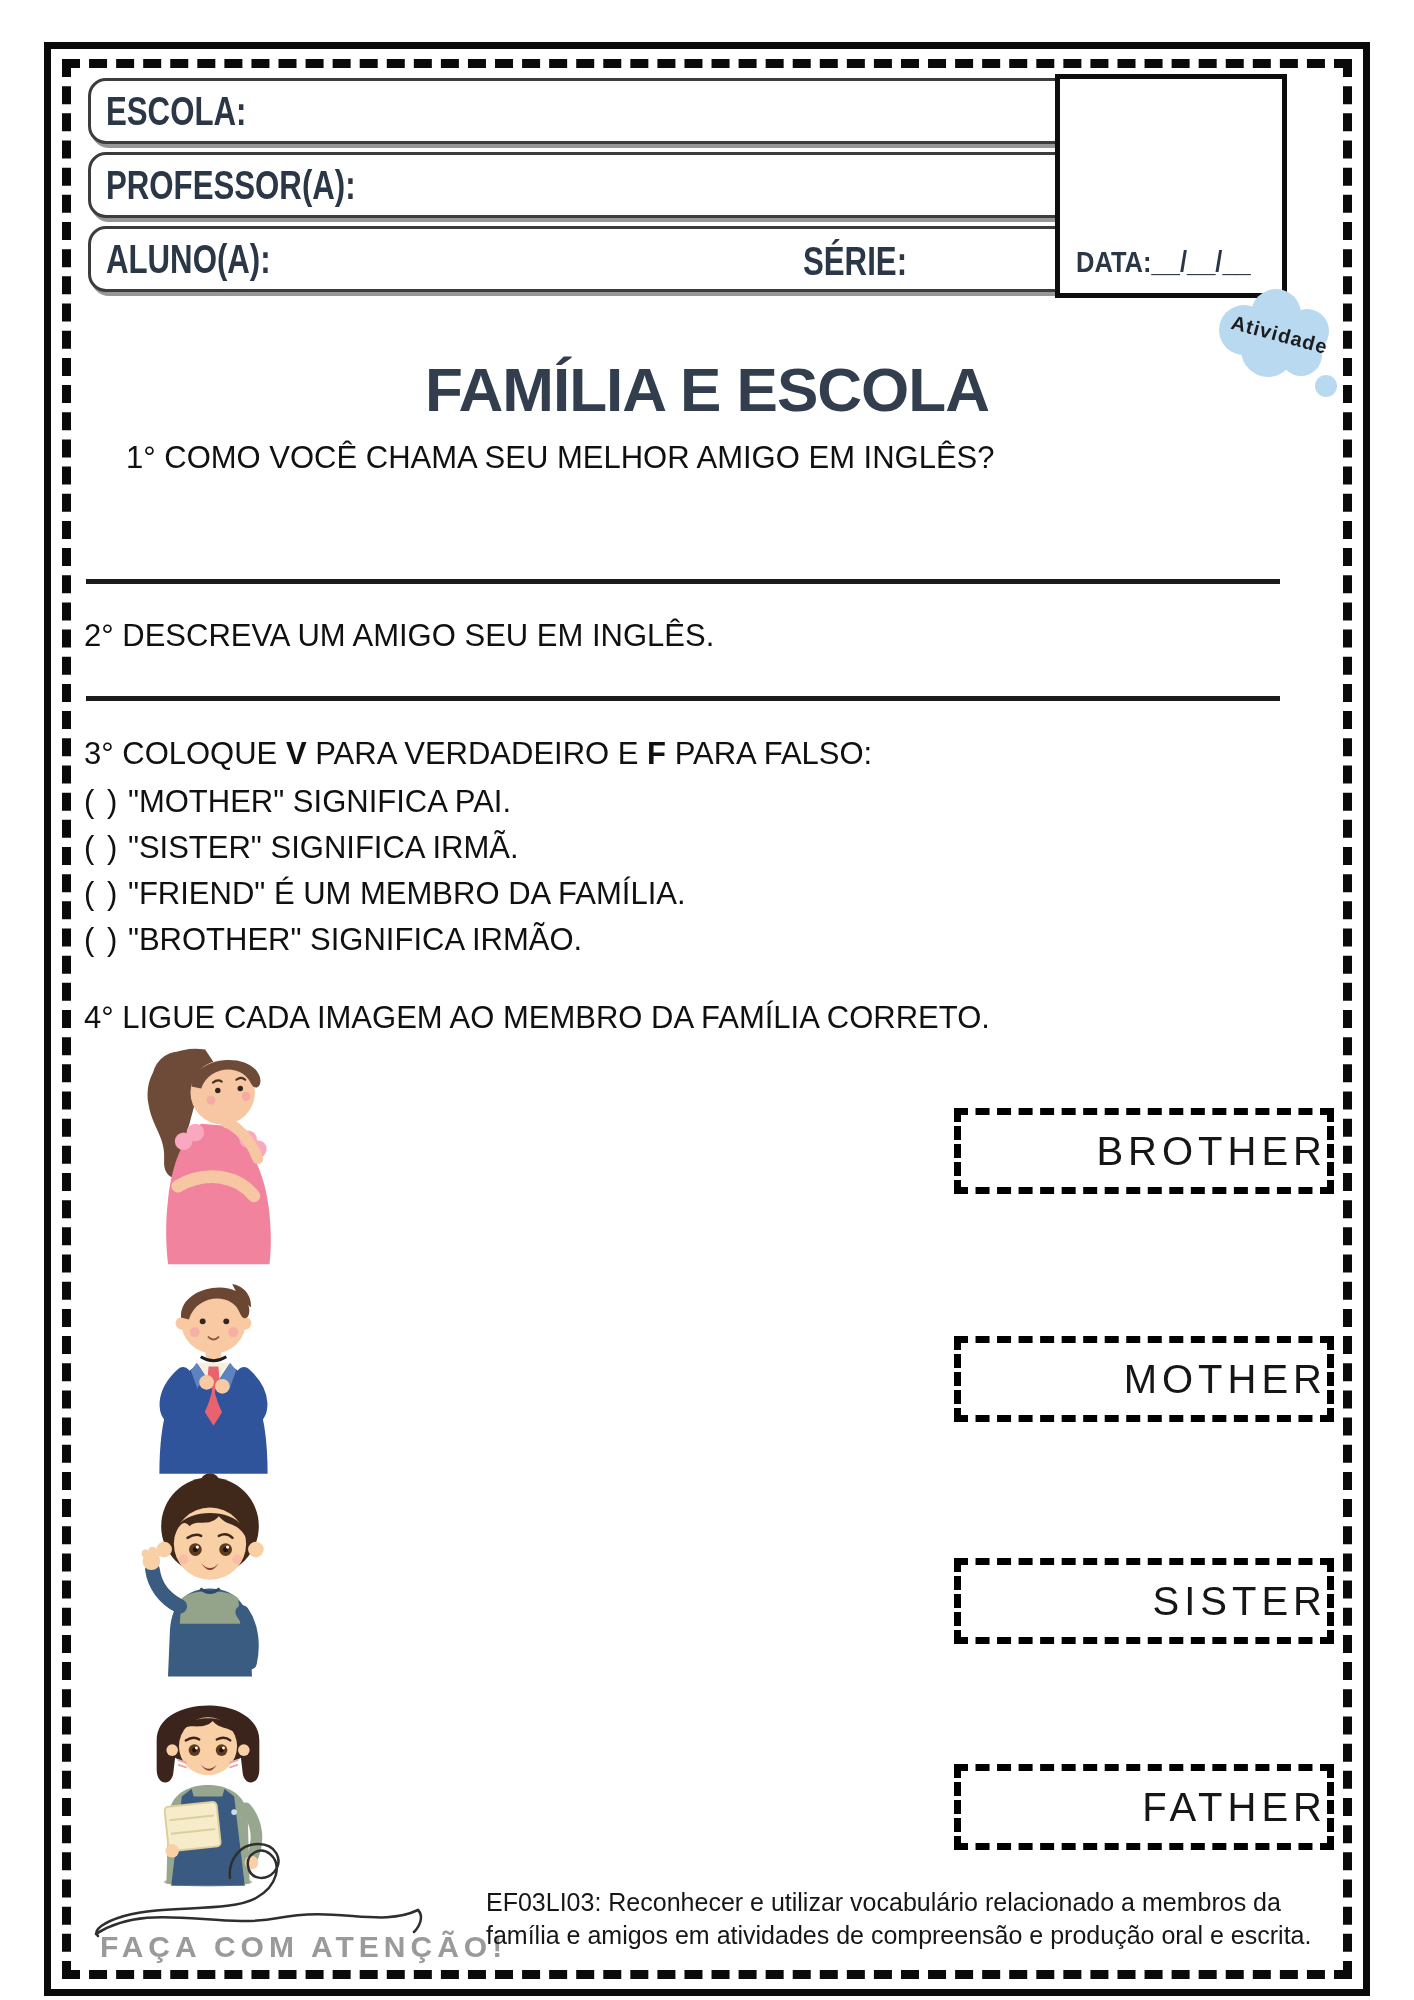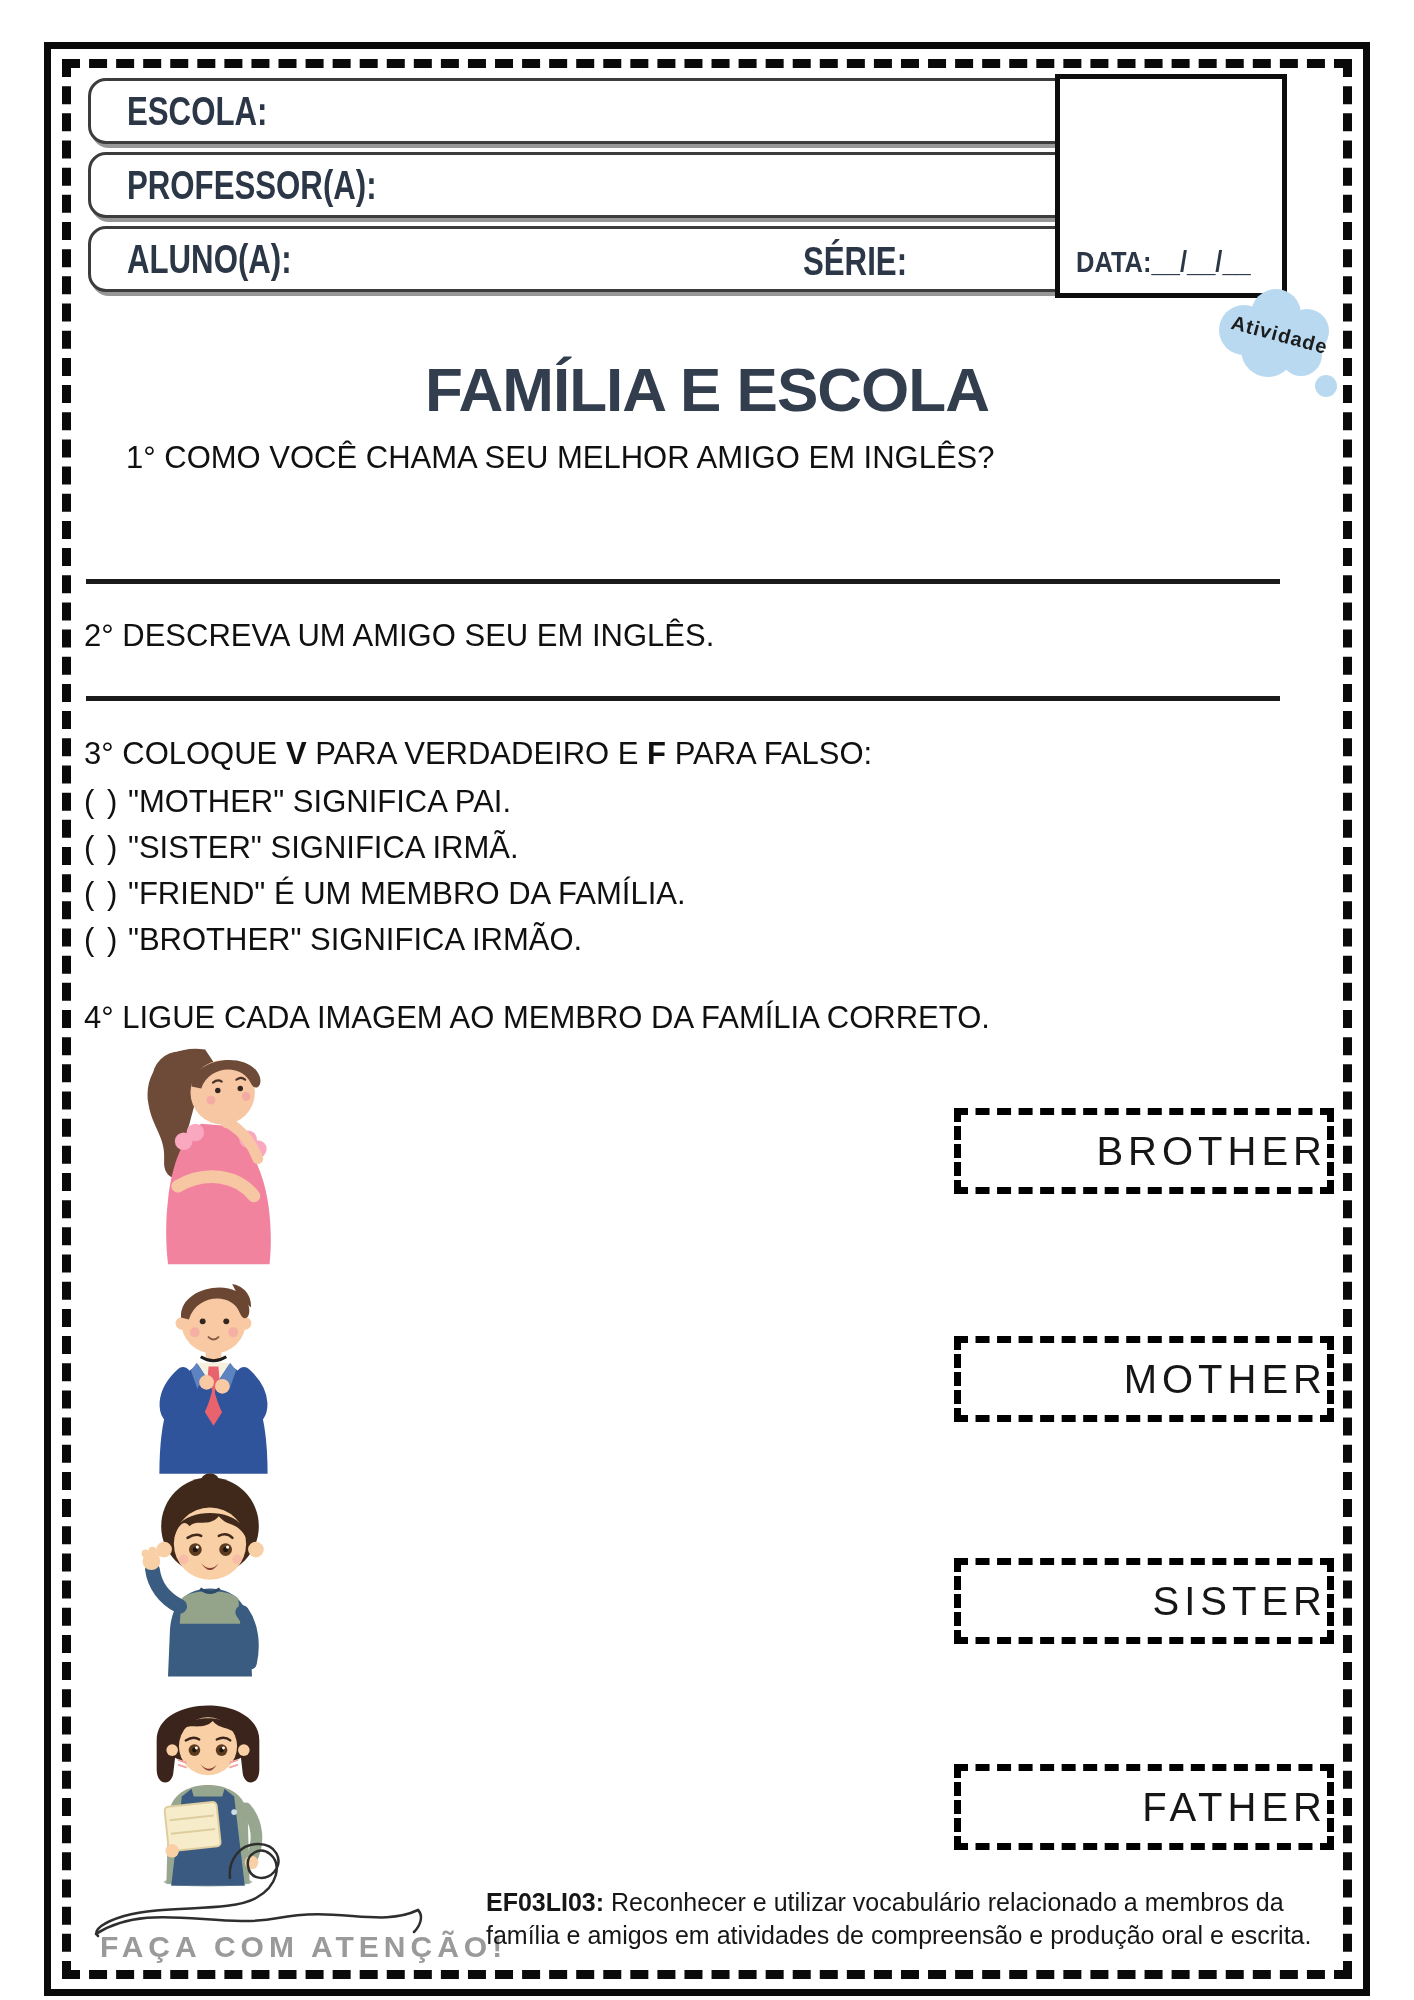--- a/index.html
+++ b/index.html
@@ -20,21 +20,21 @@
     position: absolute; left: 62px; right: 62px; top: 59px; bottom: 21px;
     border: 9px dashed #0a0a0a;
   }
 
   
   .hrow {
     position: absolute; left: 88px; width: 1040px; height: 66px;
     background: #ffffff;
     border: 3px solid #3c3c3c; border-radius: 18px;
     box-shadow: 3px 4px 0 #979797;
-    display: flex; align-items: center; padding-left: 36px;
+    display: flex; align-items: center; padding-left: 15px;
   }
   .hlabel {
     display: inline-block;
     font-size: 40px; font-weight: bold; color: #2b3747;
     transform: scaleX(0.78); transform-origin: 0 50%;
     white-space: nowrap;
   }
   .serie { position: absolute; left: 712px; top: 10px; }
 
   .data-box {
@@ -79,21 +79,21 @@
   .squiggle { position: absolute; left: 88px; top: 1838px; width: 336px; height: 106px; }
   .handwritten {
     position: absolute; left: 100px; top: 1930px;
     font-size: 30px; font-weight: bold; letter-spacing: 5px;
     color: #9a9a9a; white-space: nowrap;
   }
   .skill {
     position: absolute; left: 486px; top: 1886px; width: 868px;
     font-size: 25px; line-height: 33px; color: #161616;
   }
-  .skill b { font-weight: bold; }
+  .skill b { font-weight: normal; }
 </style>
 </head>
 <body>
 
 <div class="solid-frame"></div>
 <div class="dash-frame"></div>
 
 <div class="hrow" style="top:78px;">
   <span class="hlabel">ESCOLA:</span>
 </div>

